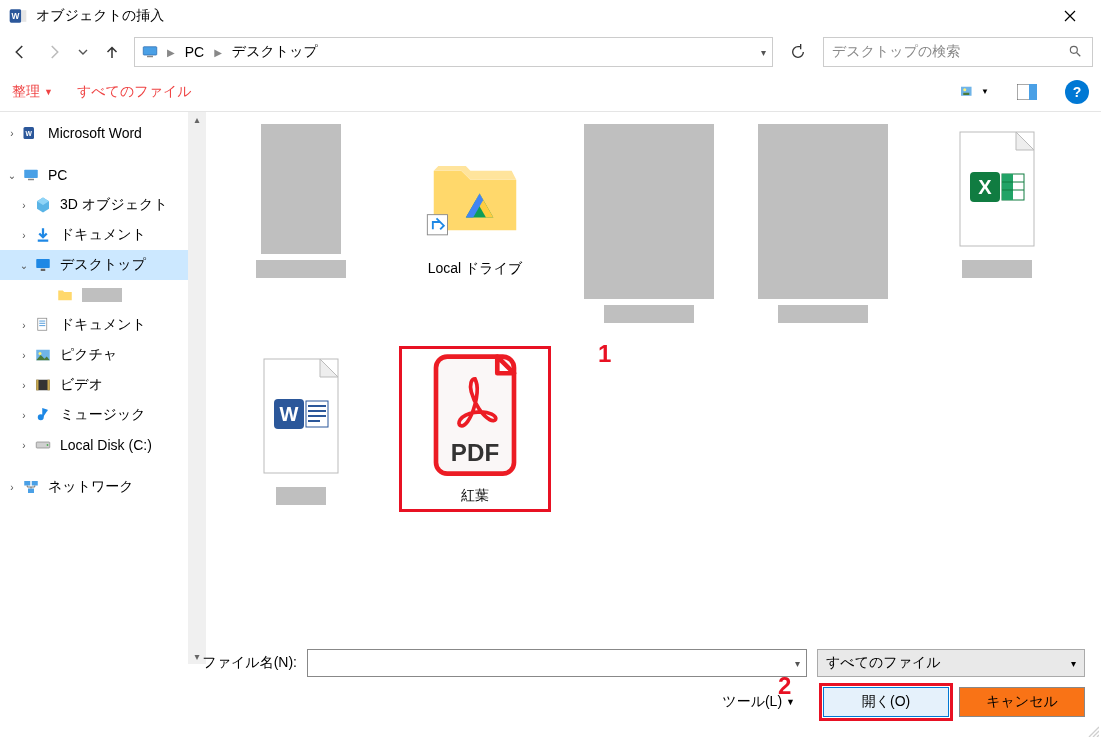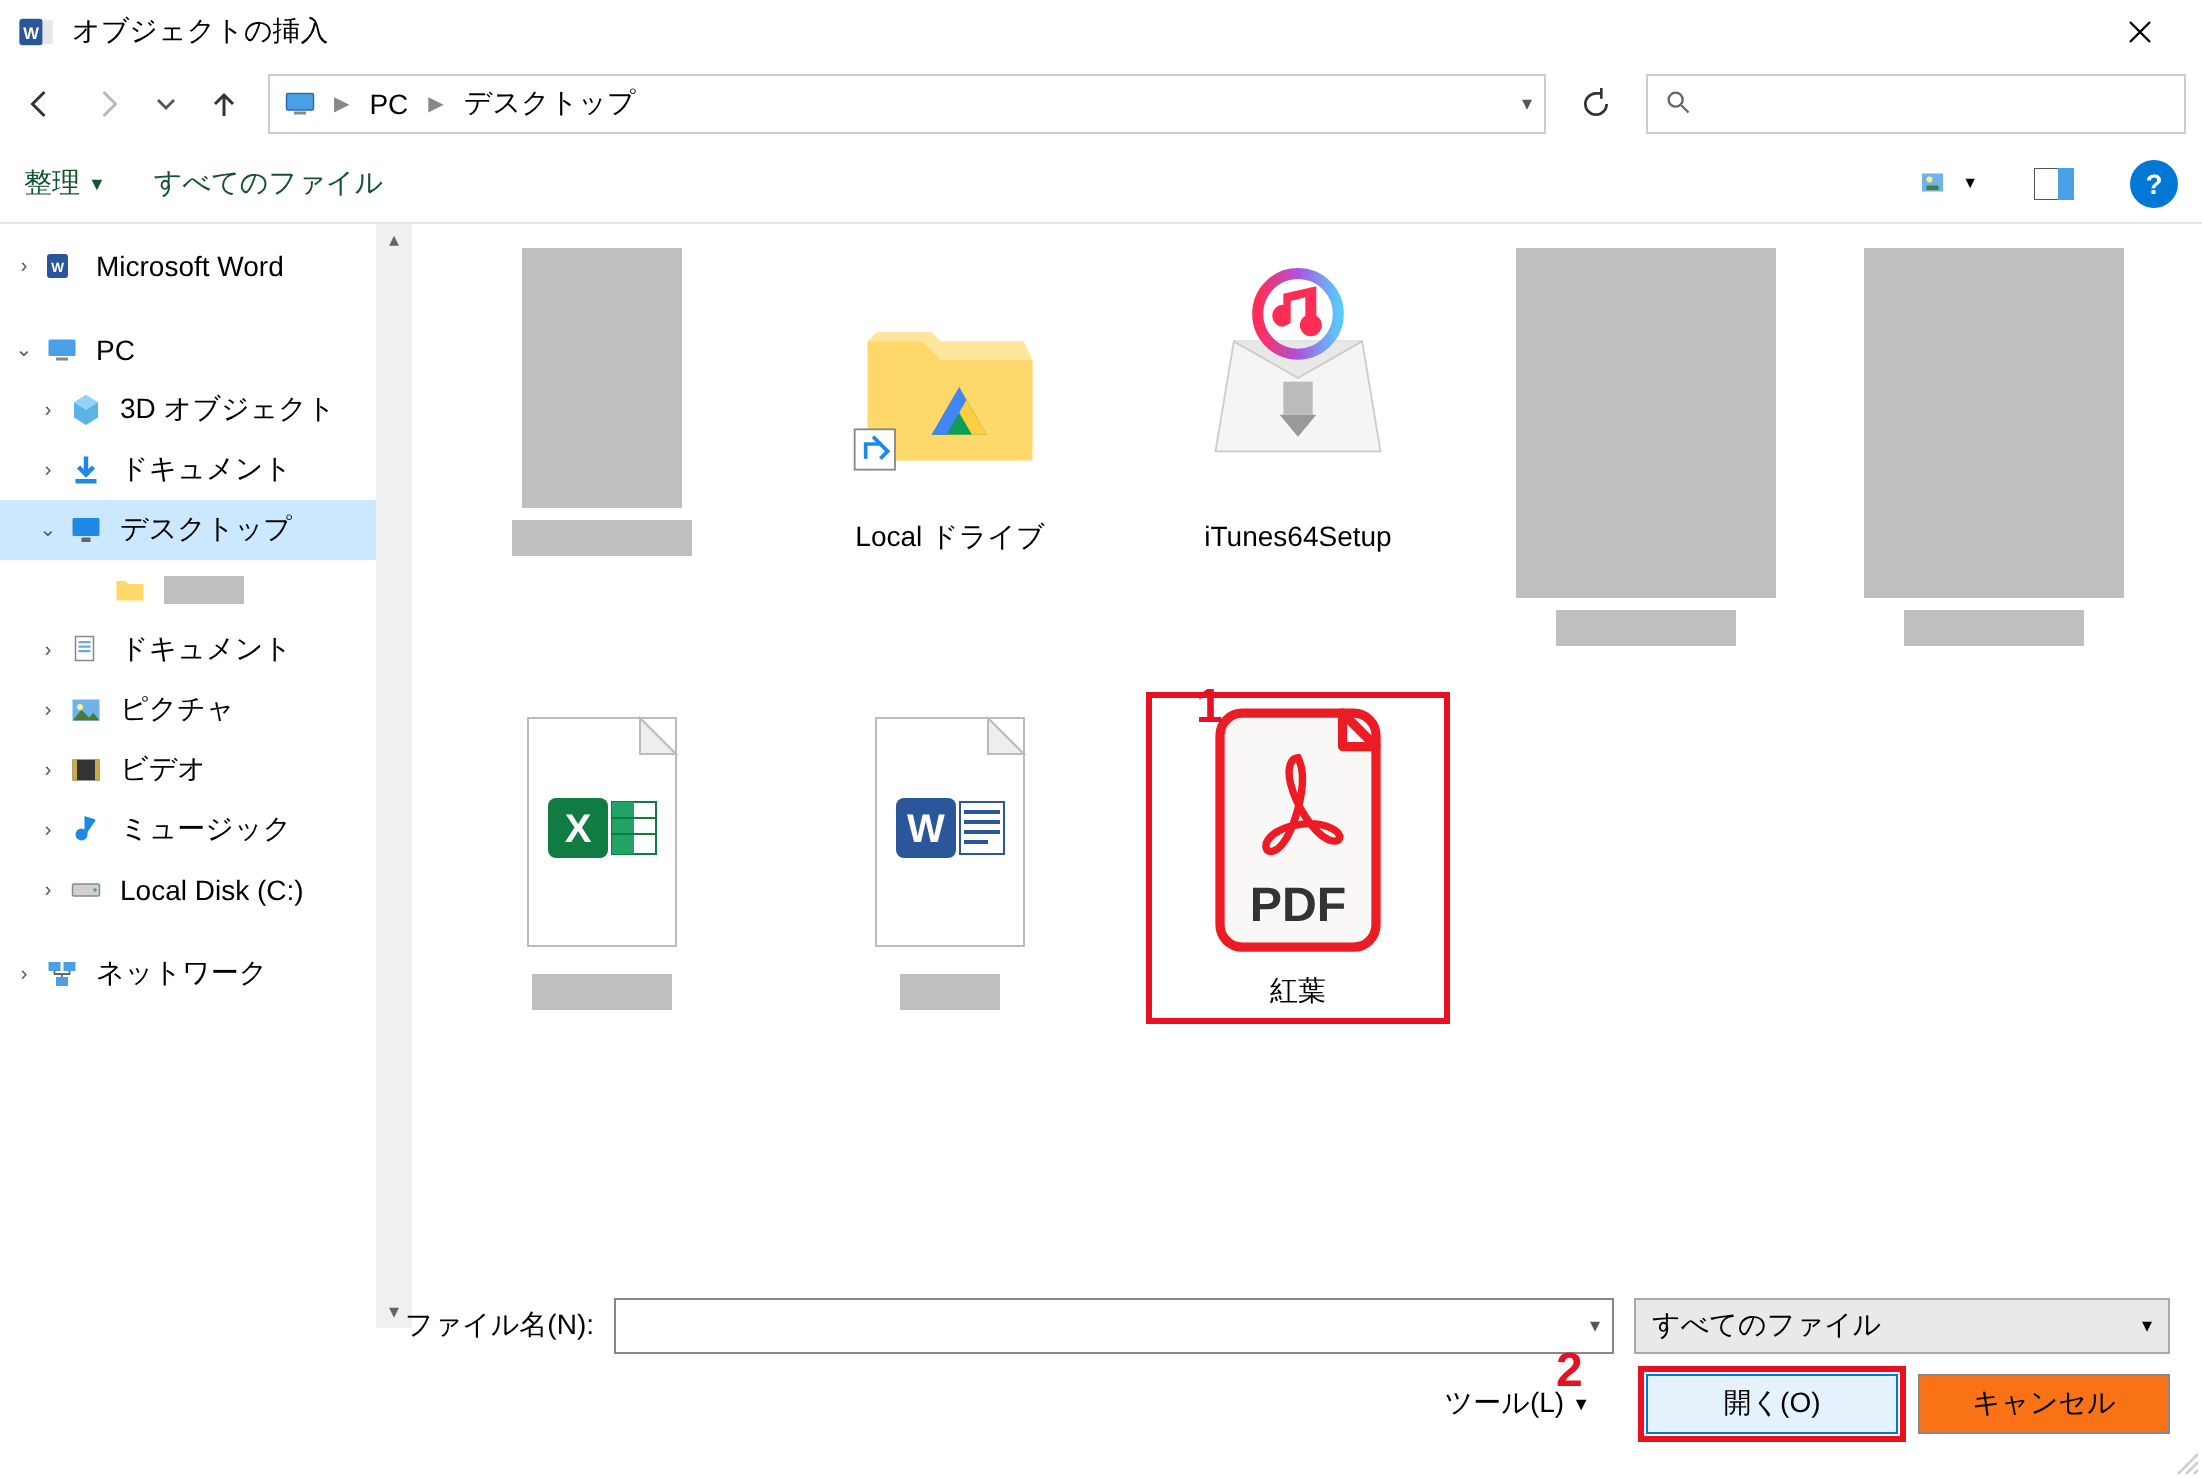--- a/index.html
+++ b/index.html
@@ -19,21 +19,21 @@
 .crumb { cursor: pointer; padding: 2px 2px; }
 .crumb-sep { color: #888; font-size: 10px; padding: 0 2px; }
 .addr-spacer { flex:1; }
 .refreshbtn { width: 30px; height: 30px; display: flex; align-items:center; justify-content:center; cursor:pointer; }
 .searchbox { width: 270px; height: 30px; border: 1px solid #ccc; display:flex; align-items:center; padding:0 8px; color:#888; }
 .searchbox .text { flex:1; }
 .searchbox .icon { width:16px;height:16px; color:#666; }
 
 
 .toolbar { height: 40px; display:flex; align-items:center; padding: 0 12px; gap: 24px; border-bottom:1px solid #e5e5e5; }
-.toolbtn { display:flex; align-items:center; gap:4px; cursor:pointer; color:#14532d; }
+.toolbtn { display:flex; align-items:center; gap:4px; cursor:pointer; color:#ef4444; }
 .toolbar .spacer { flex:1; }
 .viewbtn { width:28px;height:24px; display:flex;align-items:center;justify-content:center;cursor:pointer; }
 .helpbtn { width:24px;height:24px; border-radius:50%; background:#0078d4; color:#fff; display:flex;align-items:center;justify-content:center;font-weight:bold;cursor:pointer;font-size:14px; }
 
 
 .body { display:flex; height: 552px; }
 .sidebar { width: 206px; overflow-y:auto; position:relative; display:flex; }
 .tree { flex:1; padding: 6px 0; }
 .tree-item { display:flex; align-items:center; height:30px; padding-left: 6px; gap:4px; cursor:pointer; }
 .tree-item.selected { background:#cce8ff; }
@@ -127,20 +127,21 @@
     <span class="crumb">デスクトップ</span>
     <div class="addr-spacer"></div>
     <span style="font-size:10px;color:#555;cursor:pointer">▾</span>
   </div>
   <div class="refreshbtn">
     <svg width="16" height="16" viewBox="0 0 24 24">
         <path d="M20 12 A8 8 0 1 1 12 4 L16 4 M16 0 L16 8" stroke="#333" stroke-width="2" fill="none"></path>
       </svg>
   </div>
   <div class="searchbox">
+    <span class="text">デスクトップの検索</span>
     <span class="icon">
       <svg width="14" height="14" viewBox="0 0 24 24">
           <circle cx="10" cy="10" r="6" stroke="#666" stroke-width="2" fill="none"></circle>
           <path d="M15 15 L21 21" stroke="#666" stroke-width="2"></path>
         </svg>
     </span>
   </div>
 </div>
 
 <div class="toolbar">
@@ -322,40 +323,20 @@
             </g>
           <g transform="translate(8,88)">
               <rect width="22" height="22" fill="#fff" stroke="#888"></rect>
               <path d="M6 16 L6 8 L14 8 M10 4 L18 12 L14 16" stroke="#1e88e5" stroke-width="2" fill="none"></path>
             </g>
         </svg>
       </div>
       <div class="label">Local ドライブ</div>
     </div>
     <div class="fileitem">
-      <div class="thumb">
-        <svg width="110" height="110" viewBox="0 0 120 120">
-          <path d="M25 40 L95 40 L105 100 L15 100 Z" fill="#f5f5f5" stroke="#ccc"></path>
-          <path d="M25 40 L60 60 L95 40" fill="#e8e8e8" stroke="#ccc"></path>
-          <rect x="52" y="62" width="16" height="18" fill="#bbb"></rect>
-          <path d="M50 80 L70 80 L60 92 Z" fill="#999"></path>
-          <circle cx="60" cy="25" r="22" fill="none" stroke="url(#g1)" stroke-width="6"></circle>
-          <defs>
-              <linearGradient id="g1">
-                <stop offset="0" stop-color="#ff2d55"></stop>
-                <stop offset="0.5" stop-color="#af52de"></stop>
-                <stop offset="1" stop-color="#5ac8fa"></stop>
-              </linearGradient>
-            </defs>
-          <path d="M52 32 A6 6 0 1 1 52 20 L52 14 L70 10 L70 26 A6 6 0 1 1 64 26 L64 16 L56 18 L56 30" fill="#ff2d55"></path>
-        </svg>
-      </div>
-      <div class="label">iTunes64Setup</div>
-    </div>
-    <div class="fileitem">
       <div class="thumb grey" style="height:175px"></div>
       <div class="redacted"></div>
     </div>
     <div class="fileitem">
       <div class="thumb grey" style="height:175px"></div>
       <div class="redacted"></div>
     </div>
 
     <div class="fileitem">
       <div class="thumb">

